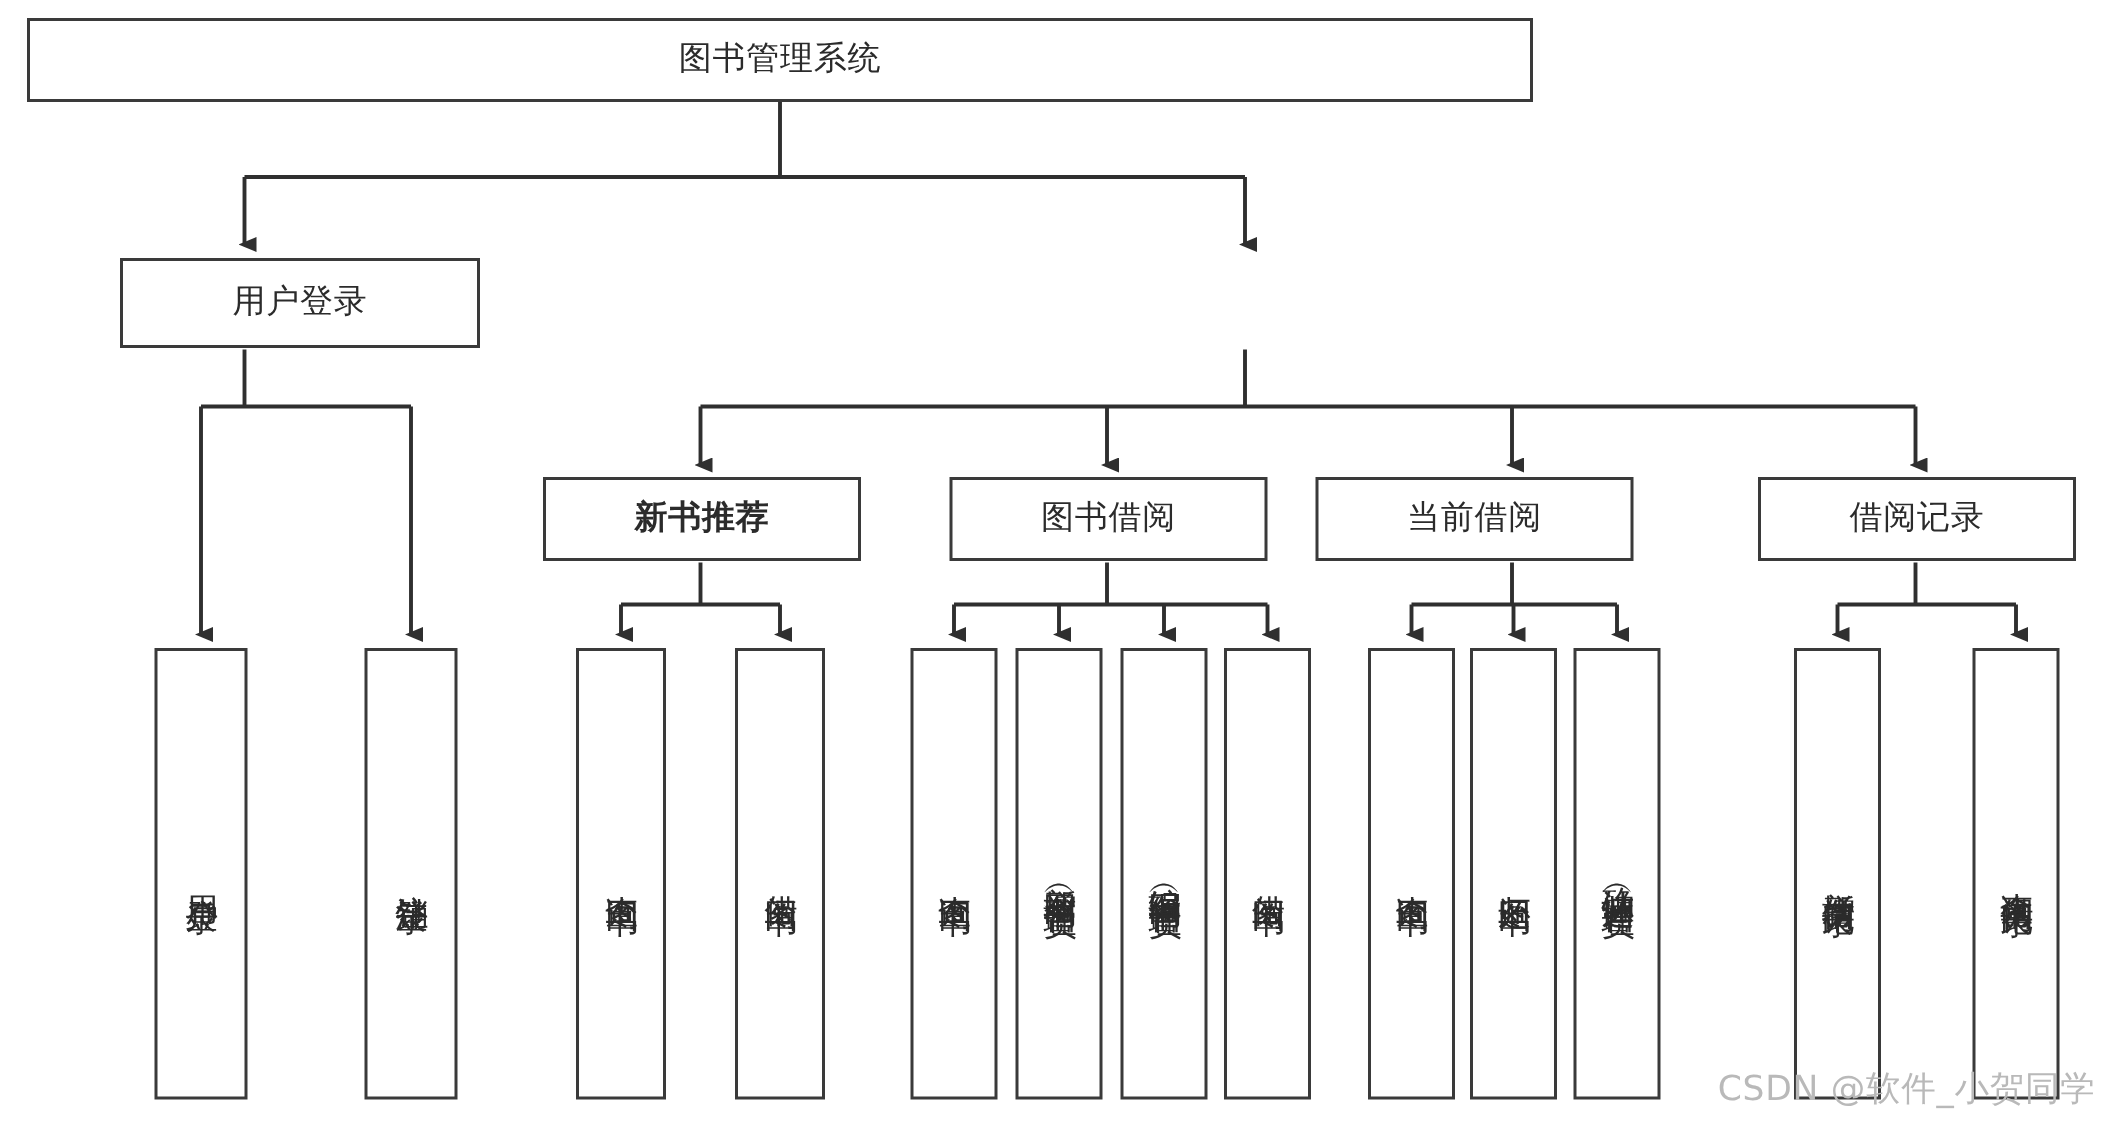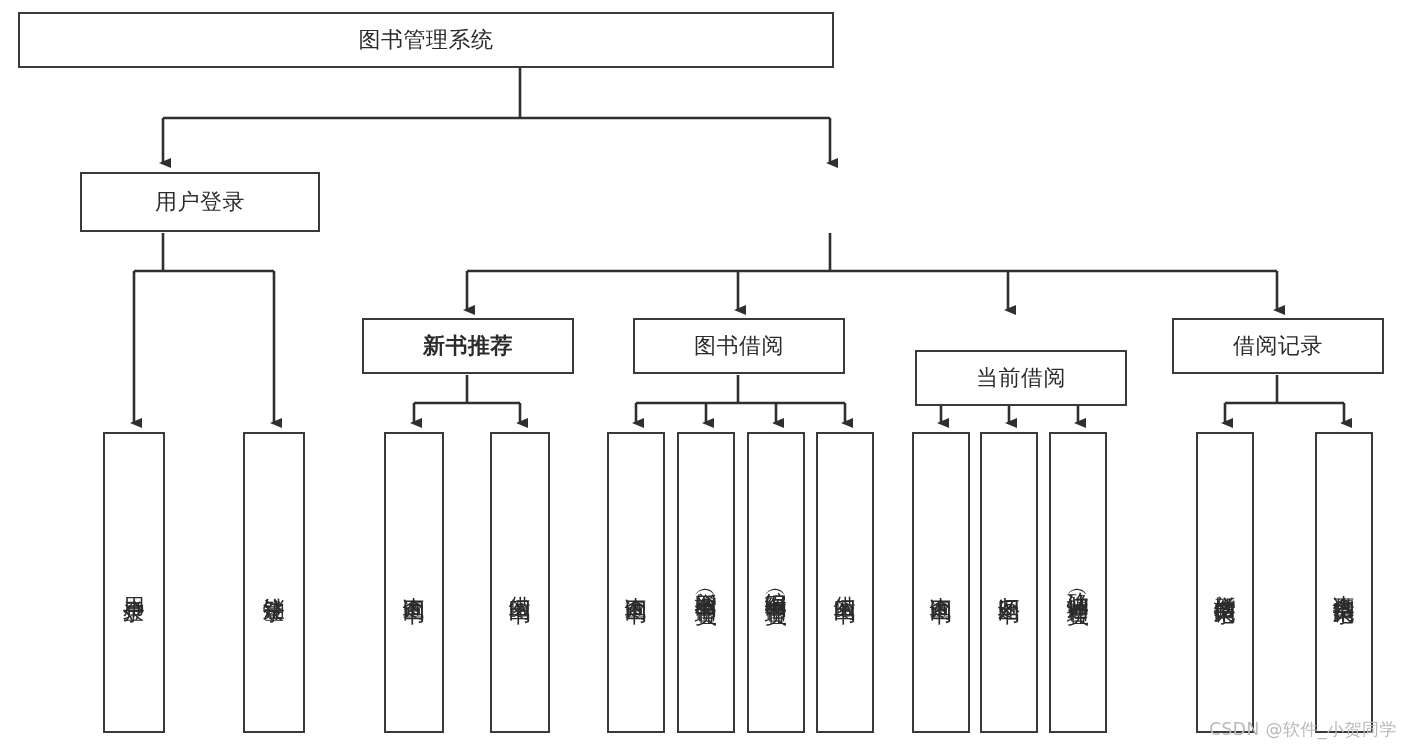--- a/index.html
+++ b/index.html
@@ -49,21 +49,21 @@
   .node.v .vtext{
     writing-mode:vertical-rl;
     text-orientation:upright;
     display:block;
     text-align:center;
   }
   .watermark{
     position:absolute;
     right:8px;
     bottom:6px;
-    font-size:17px;
+    font-size:23px;
     color:#b9b9b9;
     letter-spacing:0.5px;
     white-space:nowrap;
     font-family:"DejaVu Sans","Liberation Sans",sans-serif;
   }
 </style>
 </head>
 <body>
 
 <div id="canvas">
@@ -114,35 +114,35 @@
       <path d="M1009,403 L1009,423" marker-end="url(#arrow)"></path>
       <path d="M1078,403 L1078,423" marker-end="url(#arrow)"></path>
 
       <path d="M1277,375 L1277,403"></path>
       <path d="M1225,403 L1344,403"></path>
       <path d="M1225,403 L1225,423" marker-end="url(#arrow)"></path>
       <path d="M1344,403 L1344,423" marker-end="url(#arrow)"></path>
     </g>
   </svg>
 
-  <div class="node h" style="left:18px;top:12px;width:816px;height:56px;">
+  <div class="node h" style="left:18px;top:12px;width:1004px;height:56px;">
     <span>图书管理系统</span>
   </div>
 
   <div class="node h" style="left:80px;top:172px;width:240px;height:60px;">
     <span>用户登录</span>
   </div>
 
   <div class="node h" style="left:362px;top:318px;width:212px;height:56px;font-weight:bold;">
     <span>新书推荐</span>
   </div>
   <div class="node h" style="left:633px;top:318px;width:212px;height:56px;">
     <span>图书借阅</span>
   </div>
-  <div class="node h" style="left:915px;top:318px;width:212px;height:56px;margin-top:32px;">
+  <div class="node h" style="left:877px;top:318px;width:212px;height:56px;">
     <span>当前借阅</span>
   </div>
   <div class="node h" style="left:1172px;top:318px;width:212px;height:56px;">
     <span>借阅记录</span>
   </div>
 
   <div class="node v" style="left:103px;top:432px;width:62px;height:301px;">
     <span class="vtext">用户登录</span>
   </div>
   <div class="node v" style="left:243px;top:432px;width:62px;height:301px;">

